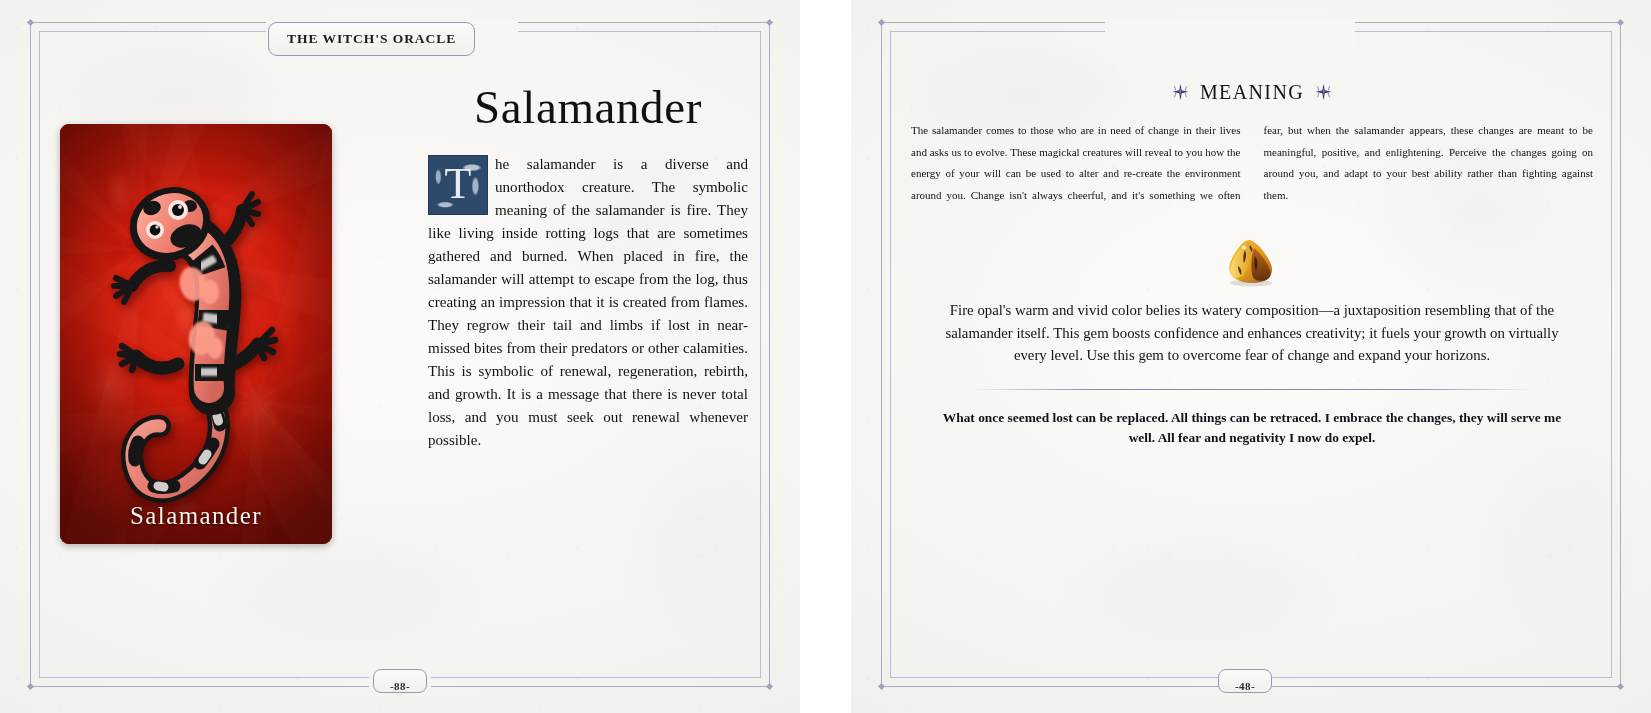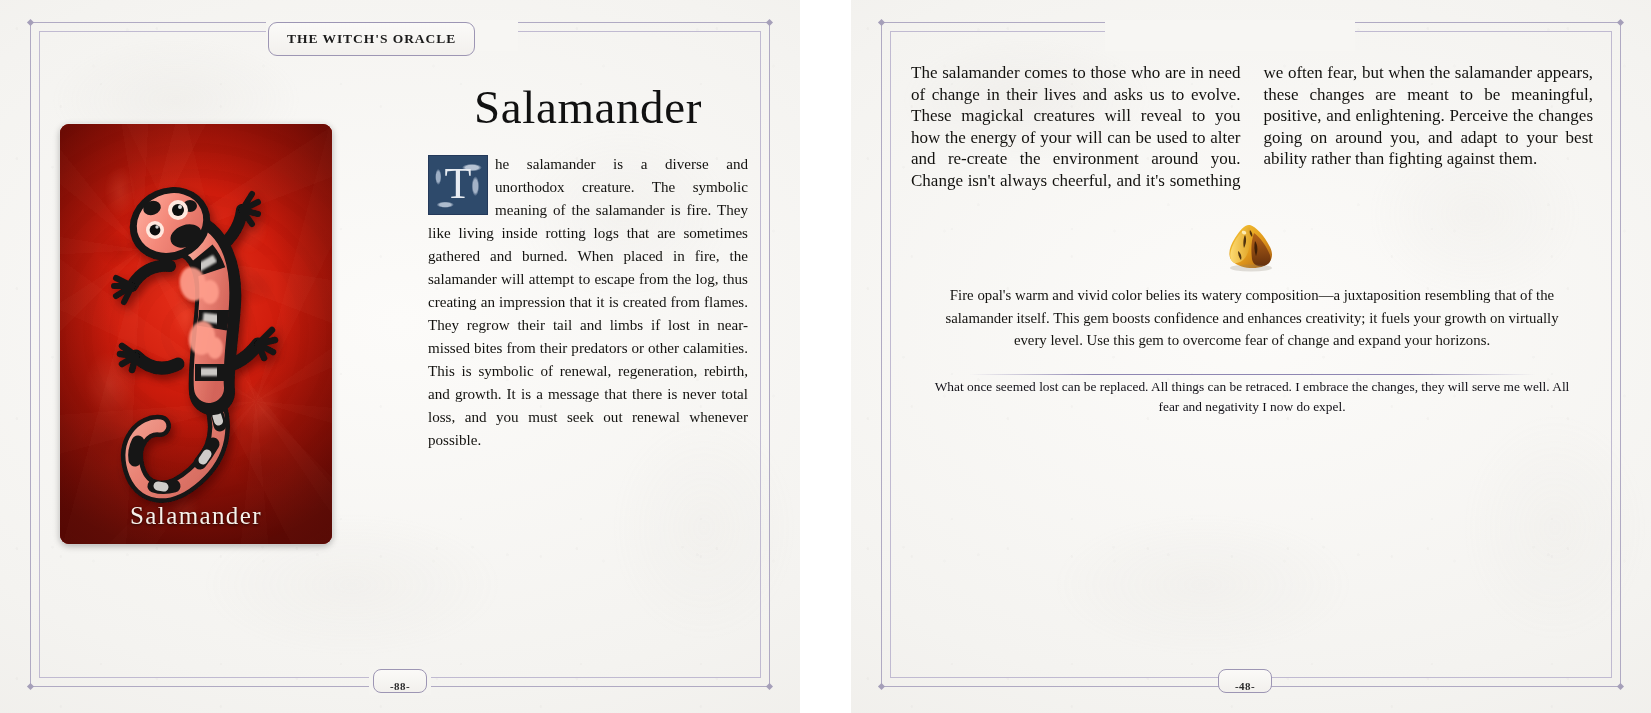--- a/index.html
+++ b/index.html
@@ -256,21 +256,21 @@
     color: #14141c;
   }
   .sparkle {
     width: 19px; height: 19px; flex: 0 0 auto;
     color: #3b3470;
   }
   .two-col {
     column-count: 2;
     column-gap: 23px;
     font-family: "Liberation Serif", serif;
-    font-size: 17px;
+    font-size: 11px;
     line-height: 21.5px;
     color: #13120f;
     text-align: justify;
     hyphens: auto;
     padding: 0 4px;
   }
   .gem-block { margin-top: 30px; text-align: center; }
   .gem-img { width: 64px; height: 52px; margin: 0 auto 11px auto; position: relative; }
   .gem-label {
     font-family: "Liberation Serif", serif;
@@ -287,27 +287,27 @@
     text-align: center;
     padding: 0 34px;
   }
   .divider {
     margin: 22px 62px 0 62px;
     height: 1px;
     background: linear-gradient(90deg, rgba(140,132,176,0), #8e86b2 22%, #8e86b2 78%, rgba(140,132,176,0));
   }
   .incant-text {
     font-family: "Liberation Serif", serif;
-    font-weight: normal;
+    font-weight: bold;
     font-size: 13.4px;
     line-height: 20px;
     color: #121118;
     text-align: center;
     padding: 0 26px;
-    margin-top: 2px;
+    margin-top: 18px;
   }
 </style>
 </head>
 <body>
 
 <div id="spread">
 
   <div class="page page-left">
     <div class="paper-blotch"></div>
     <div class="paper-grain"></div>
@@ -467,20 +467,33 @@
     <div class="frame-inner"></div>
     <div class="corner-dot" style="left:28px;  top:20px;"></div>
     <div class="corner-dot" style="right:28px; top:20px;"></div>
     <div class="corner-dot" style="left:28px;  bottom:24px;"></div>
     <div class="corner-dot" style="right:28px; bottom:24px;"></div>
 
     <div class="tab-mask" style="left:254px; width:250px;"></div>
 
     <div class="right-body">
 
+      <div class="section-head">
+        <svg class="sparkle" viewBox="0 0 24 24">
+          <path d="M12 1 L13.5 9.2 L22 11 L13.5 12.8 L12 22 L10.5 12.8 L2 11 L10.5 9.2 Z" fill="currentColor"></path>
+          <path d="M12 5.5 L12.6 10.6 L17.6 11 L12.6 11.5 L12 17 L11.4 11.5 L6.4 11 L11.4 10.6 Z" fill="#ffffff" opacity=".45"></path>
+          <path d="M4.5 4 L6 9.5 M19.5 4 L18 9.5 M4.5 18 L6 12.6 M19.5 18 L18 12.6" stroke="currentColor" stroke-width="1" opacity=".7"></path>
+        </svg>
+        <h2>MEANING</h2>
+        <svg class="sparkle" viewBox="0 0 24 24">
+          <path d="M12 1 L13.5 9.2 L22 11 L13.5 12.8 L12 22 L10.5 12.8 L2 11 L10.5 9.2 Z" fill="currentColor"></path>
+          <path d="M12 5.5 L12.6 10.6 L17.6 11 L12.6 11.5 L12 17 L11.4 11.5 L6.4 11 L11.4 10.6 Z" fill="#ffffff" opacity=".45"></path>
+          <path d="M4.5 4 L6 9.5 M19.5 4 L18 9.5 M4.5 18 L6 12.6 M19.5 18 L18 12.6" stroke="currentColor" stroke-width="1" opacity=".7"></path>
+        </svg>
+      </div>
 
       <div class="two-col">The salamander comes to those who are in need of change in their lives and asks us to evolve. These magickal creatures will reveal to you how the energy of your will can be used to alter and re-create the environment around you. Change isn't always cheerful, and it's something we often fear, but when the salamander appears, these changes are meant to be meaningful, positive, and enlightening. Perceive the changes going on around you, and adapt to your best ability rather than fighting against them.</div>
 
       <div class="gem-block">
         <div class="gem-img">
           <svg viewBox="0 0 64 52" width="64" height="52">
             <defs>
               <linearGradient id="opalA" x1="0" y1="0" x2="1" y2="1">
                 <stop offset="0%" stop-color="#f6c838"></stop>
                 <stop offset="55%" stop-color="#e29a1c"></stop>

